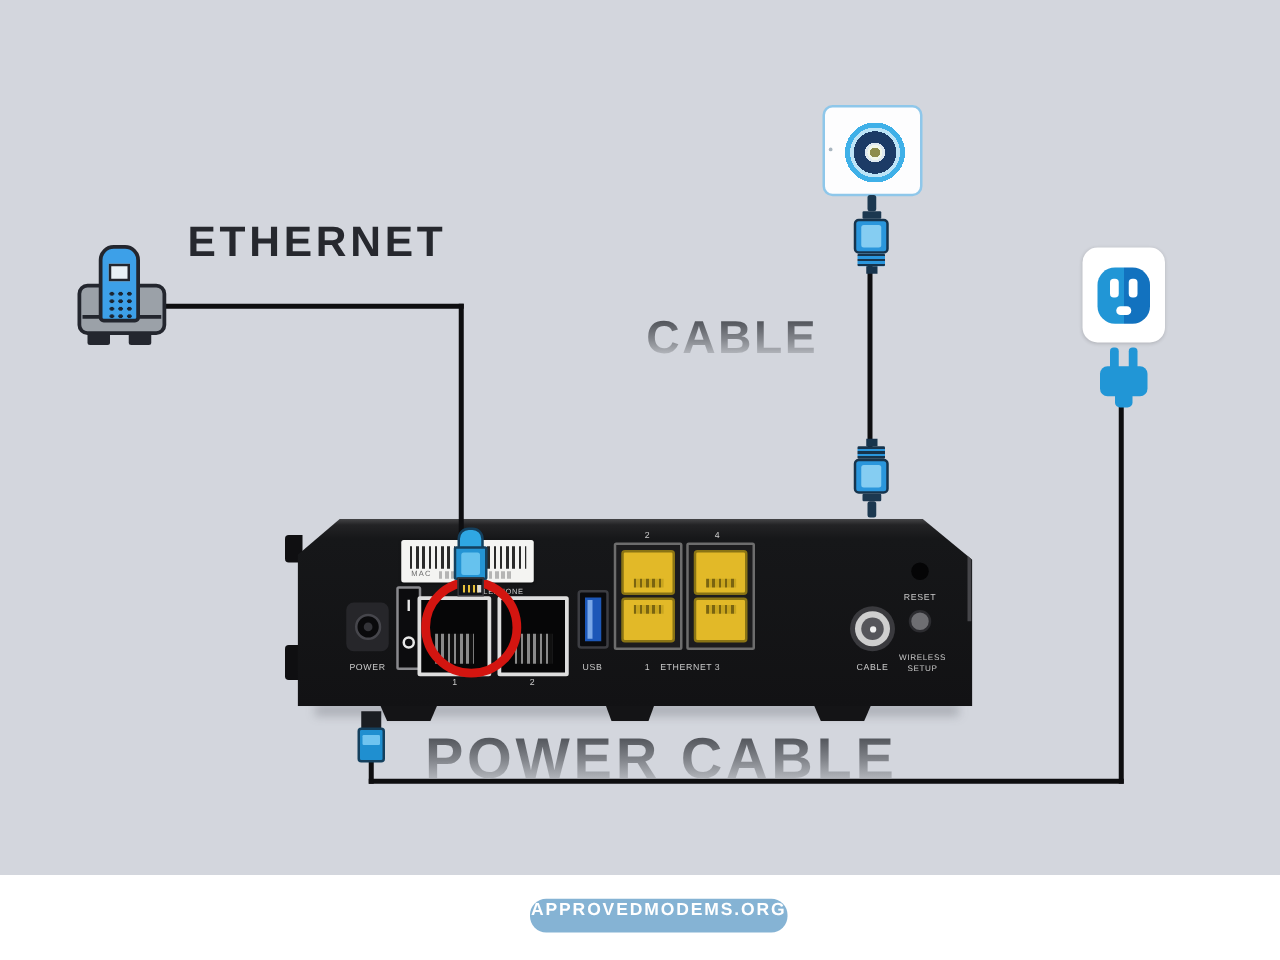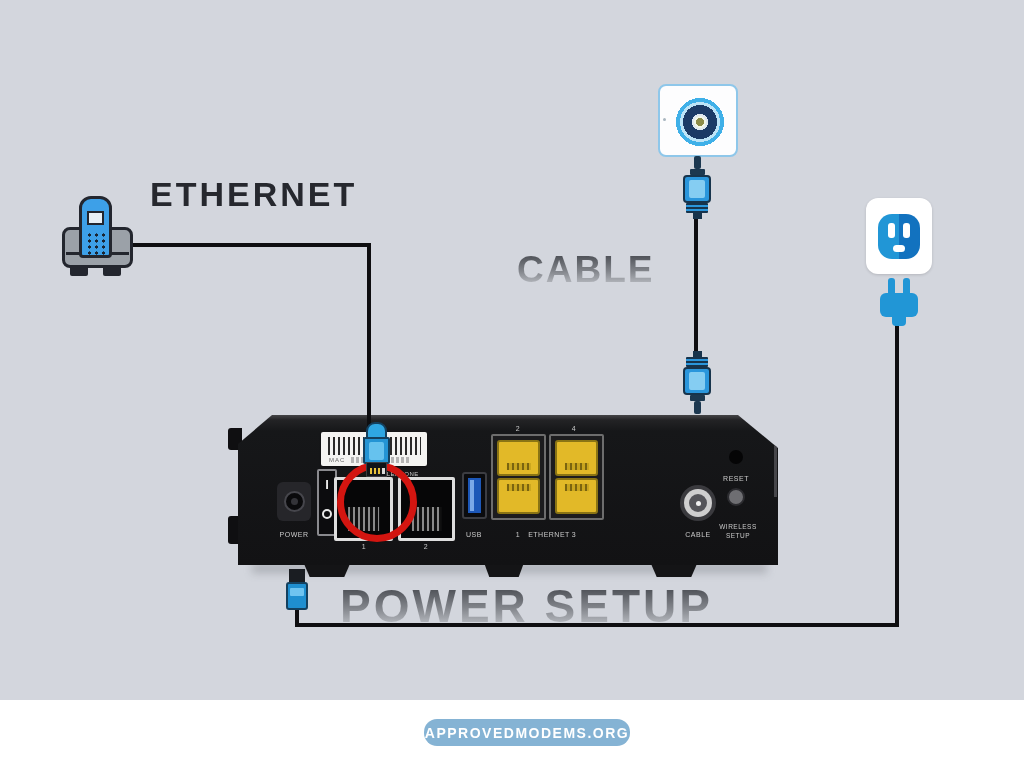--- a/index.html
+++ b/index.html
@@ -233,21 +233,21 @@
     </div>
   </div>
 
   <div class="abs" style="left:286px; top:569px; width:22px; height:42px; z-index:2;">
     <div class="abs" style="left:3px; top:0; width:16px; height:14px; background:#1a1d22;"></div>
     <div class="abs" style="left:0; top:13px; width:22px; height:28px; background:#1f8fd0; border:2px solid #14405e; border-radius:3px;">
       <div class="abs" style="left:2px; top:4px; width:14px; height:8px; background:#6fc4f0; border-radius:1px;"></div>
     </div>
   </div>
 
-  <div class="abs gtext" style="left:340px; top:583px; font-size:46px; letter-spacing:3px; z-index:1;">POWER SETUP</div>
+  <div class="abs gtext" style="left:340px; top:583px; font-size:46px; letter-spacing:3px; z-index:1;">POWER CABLE</div>
 
   <div id="footer-strip" class="abs">
-    <div class="abs" style="left:424px; top:19px; width:206px; height:27px; background:#85b3d4; border-radius:13px; display:flex; align-items:center; justify-content:center;">
+    <div class="abs" style="left:424px; top:19px; width:206px; height:27px; background:#85b3d4; border-radius:13px; display:flex; align-items:flex-start; justify-content:center;">
       <span style="color:#ffffff; font-size:14px; font-weight:700; letter-spacing:1.5px;">APPROVEDMODEMS.ORG</span>
     </div>
   </div>
 
 </div>
 
 </body></html>

